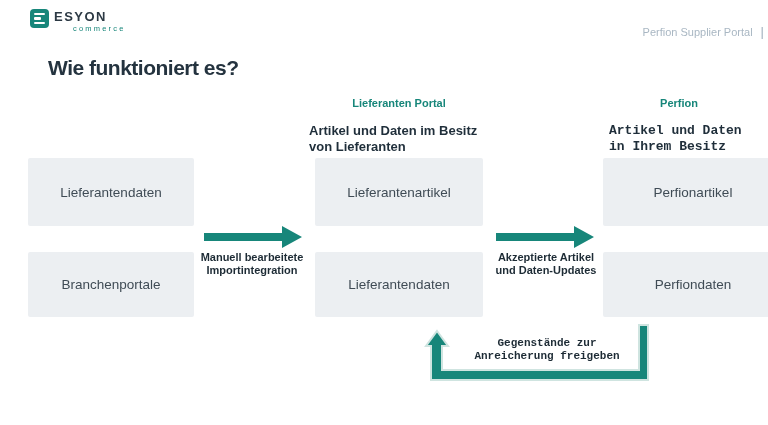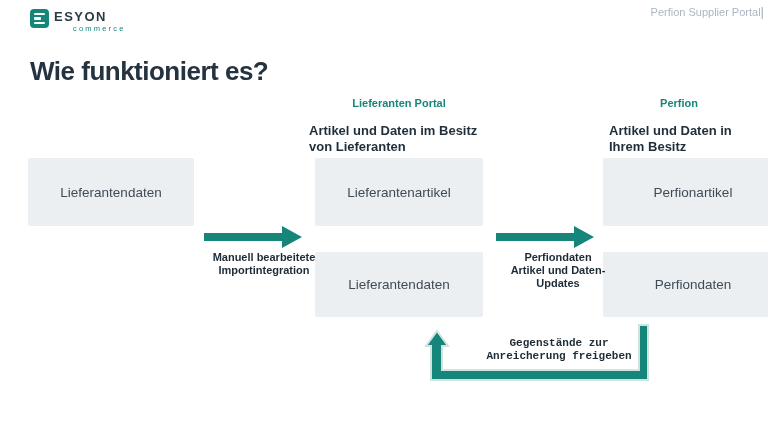--- a/index.html
+++ b/index.html
@@ -30,62 +30,62 @@
   .logo-name{
     position:absolute;left:54px;top:9px;font-size:13px;font-weight:700;
     letter-spacing:1.5px;color:#2c3944;
   }
   .logo-sub{
     position:absolute;left:55px;top:24px;font-size:7.5px;letter-spacing:2.2px;
     color:var(--teal);
     padding-left:18px;
   }
   .top-right{
-    position:absolute;top:4px;right:4px;display:flex;align-items:center;
+    position:absolute;top:24px;right:4px;display:flex;align-items:center;gap:8px;
     font-size:11px;color:var(--muted-header);
   }
   .top-right .divider{font-size:13px;color:#9fb0bd;}
   
   .page-title{
-    position:absolute;left:30px;top:56px;font-size:26px;font-weight:800;
+    position:absolute;left:48px;top:56px;font-size:21px;font-weight:800;
     color:var(--title-text);letter-spacing:-0.5px;
   }
   
   .col-heading{
     position:absolute;top:97px;width:190px;text-align:center;
     font-size:11px;font-weight:700;color:var(--teal);
   }
   .col-heading.mid{left:304px;}
   .col-heading.right{left:584px;}
   .col-subheading{
     position:absolute;top:123px;text-align:left;
     font-size:13px;font-weight:700;color:#1f2e3a;line-height:1.2;
   }
   .col-subheading.mid{left:309px;width:180px;}
-  .col-subheading.right{left:609px;width:140px;}
+  .col-subheading.right{left:609px;width:140px;font-family:Liberation Mono, monospace;}
   
   .node{
     position:absolute;background:var(--box-bg);border-radius:2px;
     display:flex;align-items:center;justify-content:center;
     font-size:13.5px;color:var(--box-text);
   }
   .row1{top:158px;height:68px;}
   .row2{top:252px;height:65px;}
   .col-left{left:28px;width:166px;}
   .col-mid{left:315px;width:168px;}
   .col-right{left:603px;width:180px;}
   
   .arrow-svg{position:absolute;display:block;}
   .arrow1{left:204px;top:225px;}
   .arrow2{left:496px;top:225px;}
   .feedback{left:415px;top:315px;}
   
   .flow-label{
     position:absolute;text-align:center;font-size:11px;font-weight:700;
-    color:var(--label-text);line-height:1.2;margin-left:12px;
+    color:var(--label-text);line-height:1.2;
   }
   .label1{left:198px;top:251px;width:108px;}
   .label2{left:494px;top:251px;width:104px;}
   .label3{left:462px;top:337px;width:170px;font-family:Liberation Mono, monospace;}
 </style>
 </head>
 <body>
 
 <div class="slide">
 
@@ -103,34 +103,35 @@
   </div>
 
   <h1 class="page-title">Wie funktioniert es?</h1>
 
   <div class="col-heading mid">Lieferanten Portal</div>
   <div class="col-subheading mid">Artikel und Daten im Besitz von Lieferanten</div>
   <div class="col-heading right">Perfion</div>
   <div class="col-subheading right">Artikel und Daten in Ihrem Besitz</div>
 
   <div class="node row1 col-left">Lieferantendaten</div>
+  <div class="node row2 col-left">Branchenportale</div>
   <div class="node row1 col-mid">Lieferantenartikel</div>
   <div class="node row2 col-mid">Lieferantendaten</div>
   <div class="node row1 col-right">Perfionartikel</div>
   <div class="node row2 col-right">Perfiondaten</div>
 
   <svg class="arrow-svg arrow1" width="100" height="24" viewBox="0 0 100 24">
     <polygon points="0,8 78,8 78,1 98,12 78,23 78,16 0,16" style="fill:var(--teal,#17867a);"></polygon>
   </svg>
 
   <svg class="arrow-svg arrow2" width="100" height="24" viewBox="0 0 100 24">
     <polygon points="0,8 78,8 78,1 98,12 78,23 78,16 0,16" style="fill:var(--teal,#17867a);"></polygon>
   </svg>
 
   <svg class="arrow-svg feedback" width="245" height="70" viewBox="0 0 245 70">
     <polygon points="22,16 33,31 27,31 27,55 224,55 224,10 233,10 233,65 16,65 16,31 11,31" style="fill:var(--teal,#17867a);stroke:var(--teal-outline,#cfe4e0);stroke-width:2;stroke-linejoin:miter;"></polygon>
   </svg>
 
   <div class="flow-label label1">Manuell bearbeitete Importintegration</div>
-  <div class="flow-label label2">Perfiondaten Artikel und Daten-Updates</div>
+  <div class="flow-label label2">Akzeptierte Artikel und Daten-Updates</div>
   <div class="flow-label label3">Gegenstände zur Anreicherung freigeben</div>
 
 </div>
 
 </body></html>

